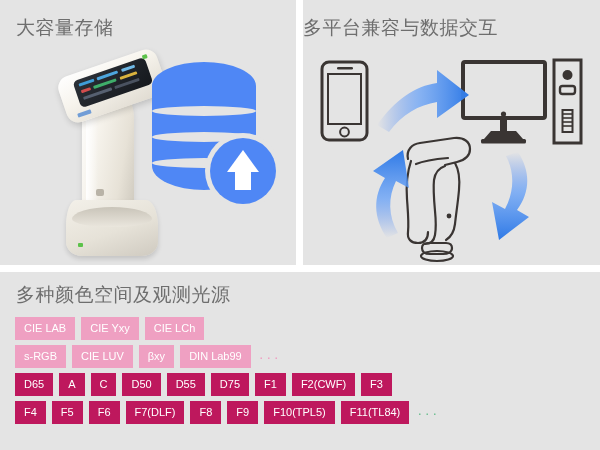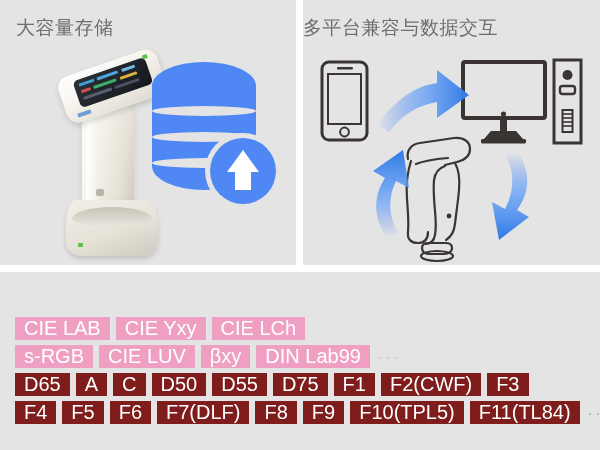--- a/index.html
+++ b/index.html
@@ -26,25 +26,25 @@
   #panel-storage .panel-title{left:16px;top:17px;}
   #panel-platform .panel-title{left:0;top:17px;}
   #panel-colorspace .panel-title{left:16px;top:12px;font-size:19px;}
 
   
   .tag-rows{position:absolute;left:15px;top:45px;right:4px;}
   .tag-row{display:flex;align-items:center;margin-bottom:5px;height:23px;}
   .tag{
     display:inline-flex;align-items:center;justify-content:center;
     height:23px;padding:0 9px;margin-right:6px;
-    color:#ffffff;font-size:20px;line-height:23px;
+    color:#ffffff;font-size:11px;line-height:23px;
     white-space:nowrap;box-sizing:border-box;
   }
   .tag.pink{background:#efa0c2;}
-  .tag.green{background:#7f1d1d;}
+  .tag.green{background:#be185d;}
   .ellipsis{
     display:inline-flex;align-items:center;
     font-size:15px;letter-spacing:2.5px;margin-left:2px;margin-right:4px;
     line-height:1;
   }
   .ellipsis.pink{color:#efa0c2;}
   .ellipsis.green{color:#6fbf92;}
 
   
   #storage-art{position:absolute;left:0;top:30px;width:296px;height:235px;}
@@ -260,20 +260,21 @@
         <path d="M215 112 C228 132 227 152 214 170 L226 177 L196 200 L189 162 L202 169 C211 152 212 133 203 116 Z" fill="url(#arrRight)"></path>
       </g>
 
       <g>
         <path d="M84 198 C70 178 70 156 82 138 L70 131 L100 110 L106 148 L93 141 C85 157 85 176 95 193 Z" fill="url(#arrLeft)"></path>
       </g>
     </svg>
   </section>
 
   <section class="panel" id="panel-colorspace">
+    <div class="panel-title">多种颜色空间及观测光源</div>
     <div class="tag-rows" id="tag-rows">
         <div class="tag-row">
           <span class="tag pink">CIE LAB</span>
           <span class="tag pink">CIE Yxy</span>
           <span class="tag pink">CIE LCh</span>
         </div>
         <div class="tag-row">
           <span class="tag pink">s-RGB</span>
           <span class="tag pink">CIE LUV</span>
           <span class="tag pink">βxy</span>

